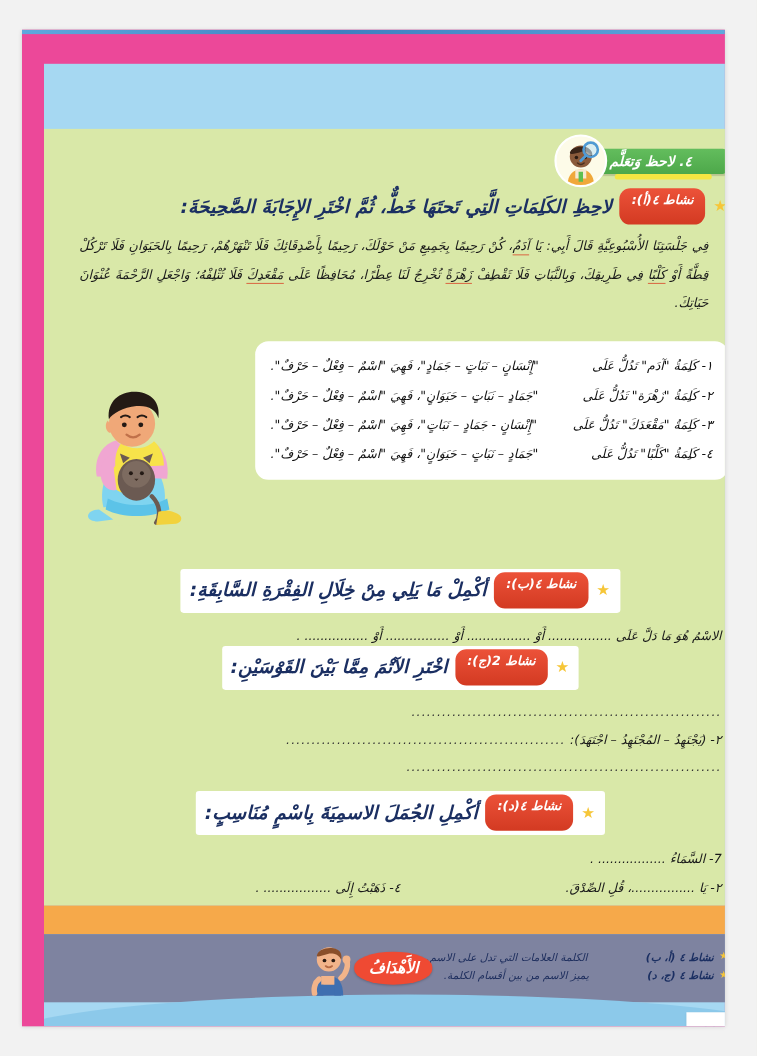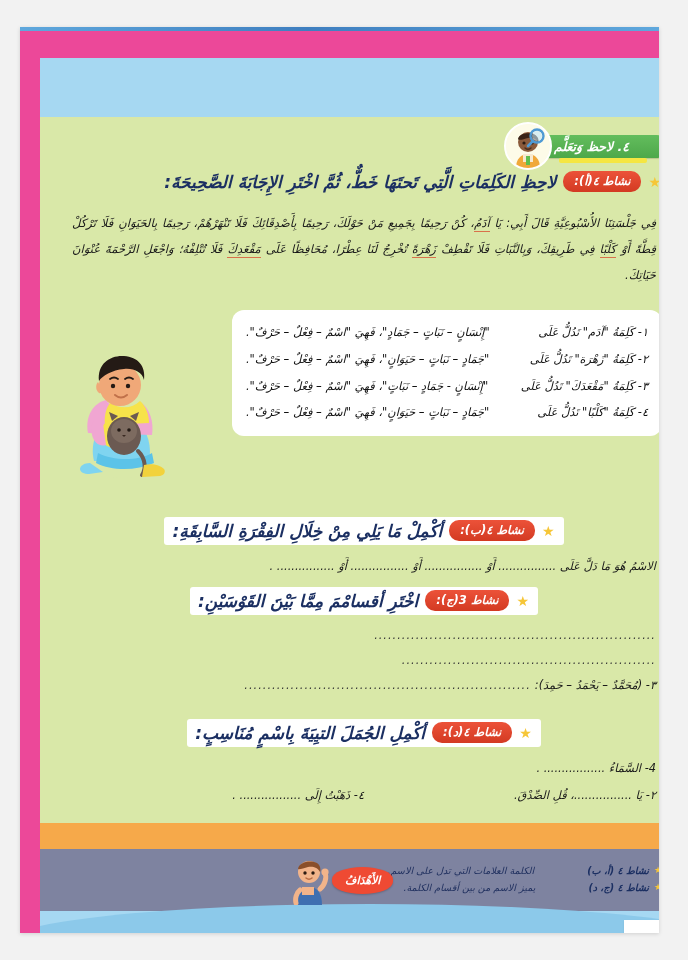--- a/index.html
+++ b/index.html
@@ -91,21 +91,21 @@
   .act-title {
     font-size: 17px; font-weight: bold;
     color: #1b2f62;
     white-space: nowrap;
   }
   .act-chip {
     background: #e8462f;
     background: linear-gradient(#ec5239, #d33a22);
     color: #ffffff;
     font-size: 11.5px; font-weight: bold;
-    padding: 3px 11px 4px 11px;
+    padding: 3px 11px 16px 11px;
     border-radius: 10px;
     white-space: nowrap;
     position: relative;
   }
   .star {
     color: #f6c638;
     font-size: 14px;
     line-height: 1;
     margin-right: 1px;
   }
@@ -223,21 +223,21 @@
   .goals-boy {
     width: 42px; height: 50px;
     position: relative;
     margin-right: 2px;
     flex: none;
   }
   .goals-badge {
     background: #ef4a33;
     color: #ffffff;
     font-weight: bold;
-    font-size: 11px;
+    font-size: 14px;
     border-radius: 50% / 46%;
     padding: 7px 13px;
     margin-right: -6px;
     white-space: nowrap;
     box-shadow: 0 1px 2px rgba(0,0,0,0.2);
     z-index: 2;
   }
   .goals-list {
     margin-right: 10px;
     color: #1b2f62;
@@ -298,21 +298,21 @@
       </div>
 
       <div style="position:absolute; right:0; left:0; top:54px;">
         <div class="act-row">
           <span class="star">★</span>
           <span class="act-chip">نشاط ٤(أ):</span>
           <span class="act-title">لاحِظِ الكَلِمَاتِ الَّتِي تَحتَهَا خَطٌّ، ثُمَّ اخْتَرِ الإِجَابَةَ الصَّحِيحَةَ:</span>
         </div>
       </div>
 
-      <div style="position:absolute; right:0; left:0; top:82px;">
+      <div style="position:absolute; right:12px; left:0; top:82px;">
         <div class="para">
           <span>فِي جَلْسَتِنَا الأُسْبُوعِيَّةِ قَالَ أَبِي: يَا </span><span class="ul">آدَمُ</span><span>، كُنْ رَحِيمًا بِجَمِيعِ مَنْ حَوْلَكَ، رَحِيمًا بِأَصْدِقَائِكَ</span>
           <span>فَلَا تَنْهَرْهُمْ، رَحِيمًا بِالحَيَوَانِ فَلَا تَرْكُلْ قِطَّةً أَوْ </span><span class="ul">كَلْبًا</span><span> فِي طَرِيقِكَ، وَبِالنَّبَاتِ فَلَا تَقْطِفْ</span>
           <span class="ul">زَهْرَةً</span><span> تُخْرِجُ لَنَا عِطْرًا، مُحَافِظًا عَلَى </span><span class="ul">مَقْعَدِكَ</span><span> فَلَا تُتْلِفْهُ؛ وَاجْعَلِ الرَّحْمَةَ عُنْوَانَ حَيَاتِكَ.</span>
         </div>
       </div>
 
       <div class="qbox">
         <div class="qline">
           <span class="q-a">١- كَلِمَةُ "آدَم" تَدُلُّ عَلَى</span>
@@ -367,43 +367,43 @@
           <span class="star">★</span>
           <span class="act-chip">نشاط ٤(ب):</span>
           <span class="act-title">أكْمِلْ مَا يَلِي مِنْ خِلَالِ الفِقْرَةِ السَّابِقَةِ:</span>
         </div>
         <div class="fillline" style="margin-top:10px;">الاسْمُ هُوَ مَا دَلَّ عَلَى ................ أَوْ ................ أَوْ ................ أَوْ ................ .</div>
       </div>
 
       <div style="position:absolute; right:0; left:0; top:470px;">
         <div class="act-bar-bg" style="margin-right:auto; margin-left:auto;">
           <span class="star">★</span>
-          <span class="act-chip">نشاط 3(ج):</span>
-          <span class="act-title">اخْتَرِ أقسامْمَ مِمَّا بَيْنَ القَوْسَيْنِ:</span>
+          <span class="act-chip">نشاط 2(ج):</span>
+          <span class="act-title">اخْتَرِ الآتْمَ مِمَّا بَيْنَ القَوْسَيْنِ:</span>
         </div>
         <div class="numrow" style="margin-top:8px;">
           <span class="fill dots">.............................................................</span>
         </div>
         <div class="numrow">
+          <span class="lead">٢- (يَجْتَهِدُ – المُجْتَهِدُ – اجْتَهَدَ):</span>
           <span class="fill dots">.......................................................</span>
         </div>
         <div class="numrow">
-          <span class="lead">٣- (مُحَمَّدٌ – يَحْمَدُ – حَمِدَ):</span>
           <span class="fill dots">..............................................................</span>
         </div>
       </div>
 
       <div style="position:absolute; right:0; left:0; top:602px;">
         <div class="act-bar-bg" style="margin-right:auto; margin-left:auto;">
           <span class="star">★</span>
           <span class="act-chip">نشاط ٤(د):</span>
-          <span class="act-title">أكْمِلِ الجُمَلَ التيِيَةَ بِاسْمٍ مُنَاسِبٍ:</span>
+          <span class="act-title">أكْمِلِ الجُمَلَ الاسمِيَةَ بِاسْمٍ مُنَاسِبٍ:</span>
         </div>
         <div class="twocol" style="margin-top:8px;">
-          <div>4- السَّمَاءُ ................. .</div>
+          <div>7- السَّمَاءُ ................. .</div>
         </div>
         <div class="twocol">
           <div>٢- يَا ................، قُلِ الصِّدْقَ.</div>
           <div>٤- ذَهَبْتُ إِلَى ................. .</div>
         </div>
       </div>
     </div>
 
     <div class="band-orange"></div>
     <div class="band-slate"></div>

